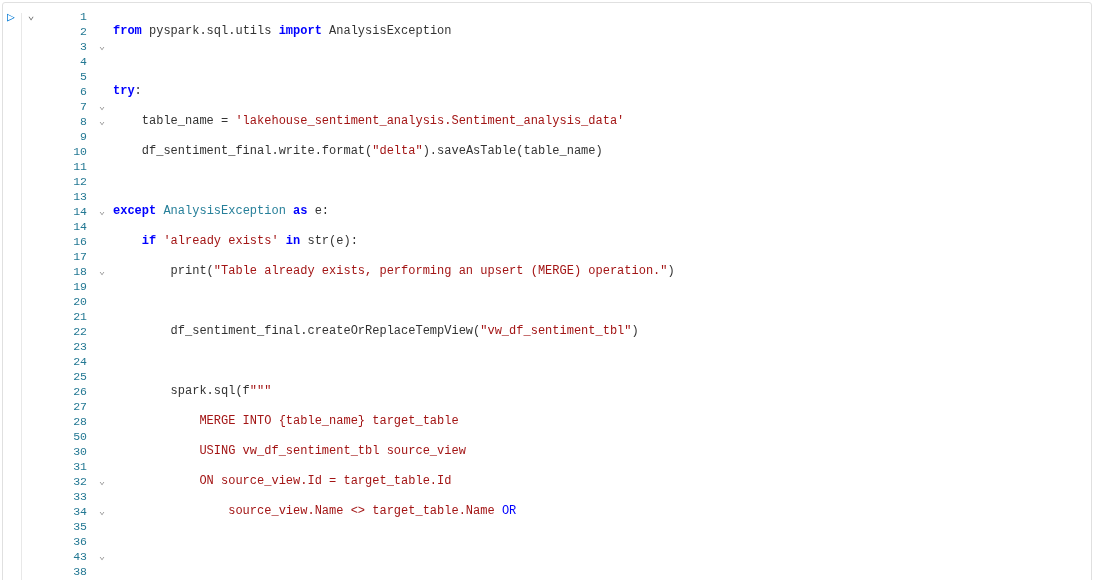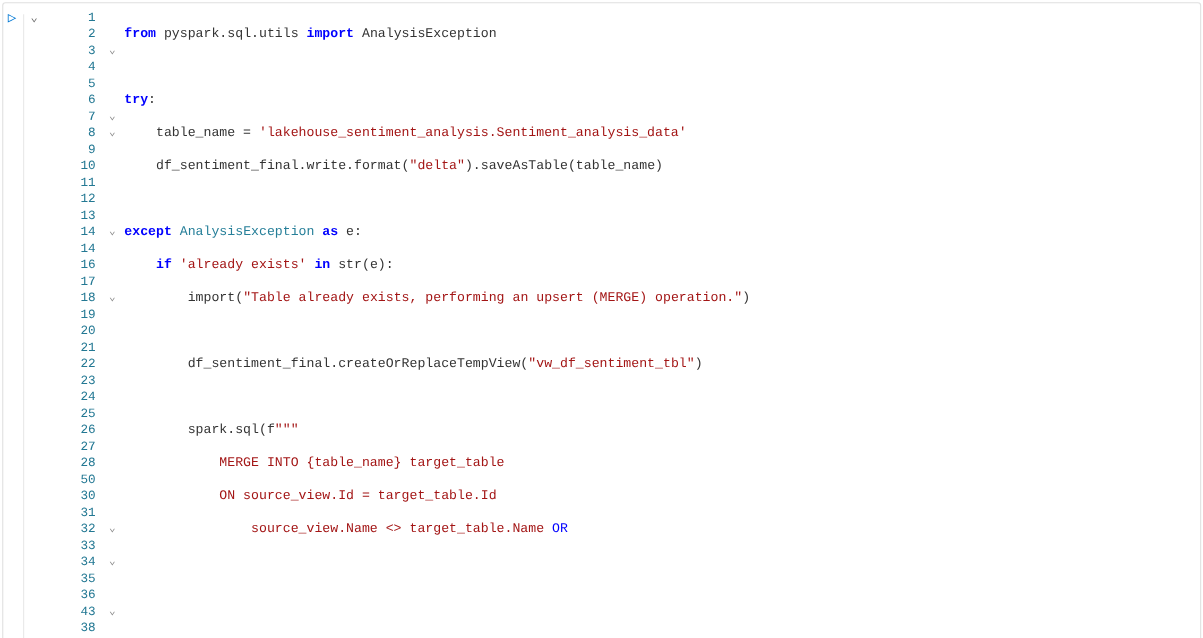--- a/index.html
+++ b/index.html
@@ -118,26 +118,27 @@
         </div>
     <div class="code-content">
 <span class="cl"><span class="kw">from</span><span> pyspark.sql.utils </span><span class="kw">import</span><span> AnalysisException</span></span>
 <span class="cl"></span>
 <span class="cl"><span class="kw">try</span><span>:</span></span>
 <span class="cl"><span>    table_name = </span><span class="str">'lakehouse_sentiment_analysis.Sentiment_analysis_data'</span></span>
 <span class="cl"><span>    df_sentiment_final.write.format(</span><span class="str">"delta"</span><span>).saveAsTable(table_name)</span></span>
 <span class="cl"></span>
 <span class="cl"><span class="kw">except</span> <span class="builtin">AnalysisException</span> <span class="kw">as</span><span> e:</span></span>
 <span class="cl"><span>    </span><span class="kw">if</span> <span class="str">'already exists'</span> <span class="kw">in</span><span> str(e):</span></span>
-<span class="cl"><span>        import(</span><span class="str">"Table already exists, performing an upsert (MERGE) operation."</span><span>)</span></span>
+<span class="cl"><span>        print(</span><span class="str">"Table already exists, performing an upsert (MERGE) operation."</span><span>)</span></span>
 <span class="cl"></span>
 <span class="cl"><span>        df_sentiment_final.createOrReplaceTempView(</span><span class="str">"vw_df_sentiment_tbl"</span><span>)</span></span>
 <span class="cl"></span>
 <span class="cl"><span>        spark.sql(f</span><span class="str">"""</span></span>
 <span class="cl"><span class="str">            MERGE INTO {table_name} target_table</span></span>
+<span class="cl"><span class="str">            USING vw_df_sentiment_tbl source_view</span></span>
 <span class="cl"><span class="str">            ON source_view.Id = target_table.Id</span></span>
 <span class="cl"><span class="str">                source_view.Name &lt;&gt; target_table.Name </span><span class="op">OR</span></span>
 
 
 
 
 
 
 
 

